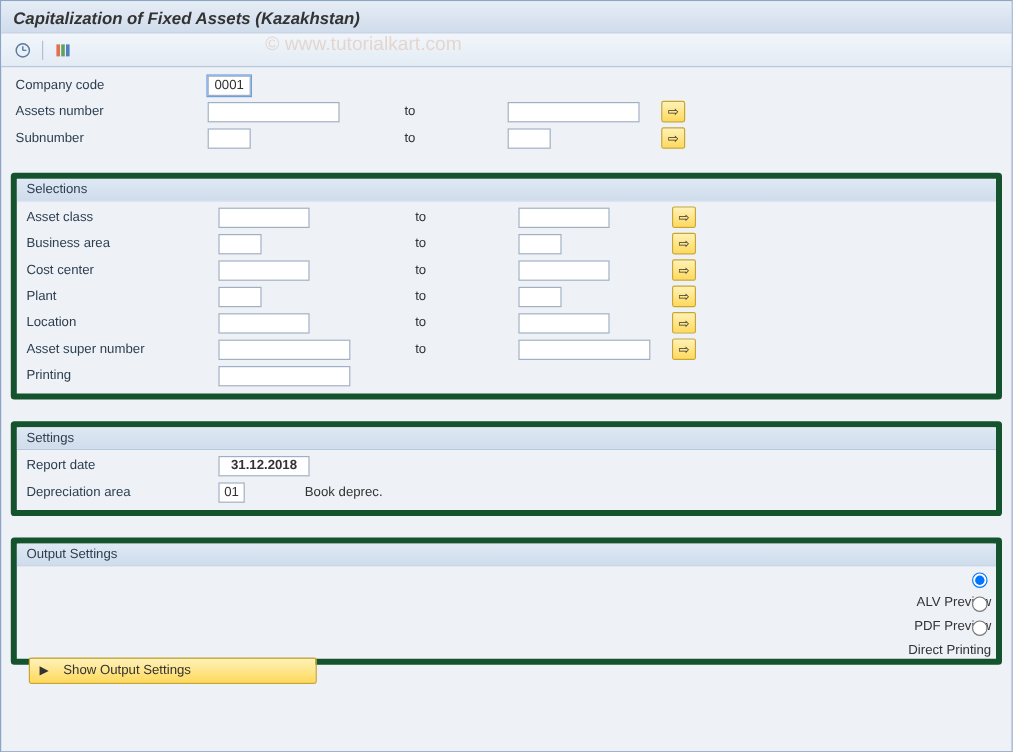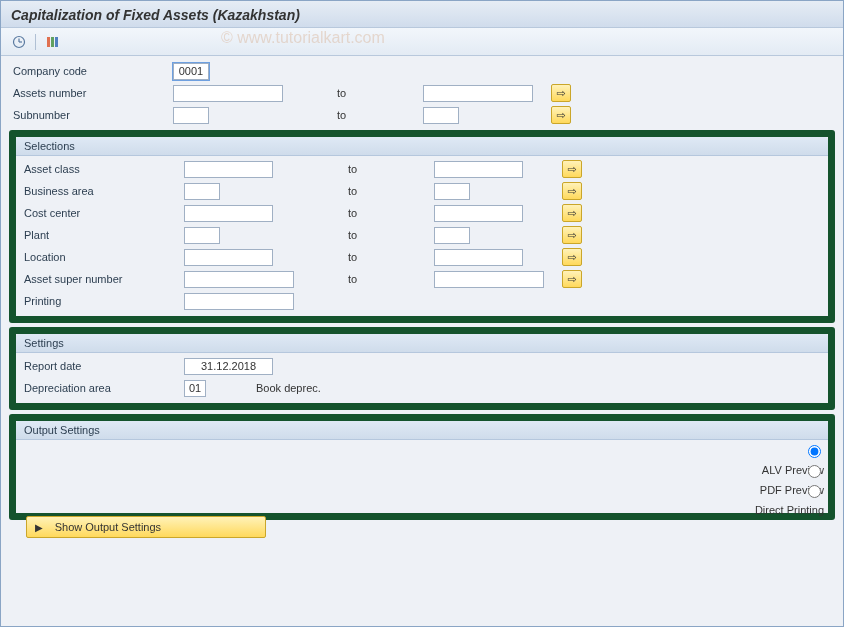--- a/index.html
+++ b/index.html
@@ -81,35 +81,35 @@
   input[type=text] {
     border: 1px solid #a0b0c4;
     background: #fff;
     height: 17px;
     font-size: 11px;
     padding: 0 3px;
     color:#333;
     text-align:center;
   }
   input.w-sm { width: 36px; }
-  input.w-md { width: 89px; }
+  input.w-md { width: 76px; font-weight: bold; }
   input.w-lg { width: 110px; }
   .multi-btn {
     width: 20px; height:18px;
     background: linear-gradient(to bottom, #fff2b8, #ffd95c);
     border: 1px solid #caa62a;
     border-radius:2px;
     display:inline-flex; align-items:center; justify-content:center;
     cursor:pointer;
     color:#333;
     font-size:11px;
   }
   .group {
-    margin-top: 4px;
-    border: 7px solid #14532d;
+    margin-top: 18px;
+    border: 5px solid #14532d;
     border-radius: 3px;
     background: #eef1f6;
   }
   .group-header {
     background: linear-gradient(to bottom, #dfe9f5, #cfdceb);
     padding: 3px 8px;
     font-size: 11px;
     color: #2c3e50;
     border-bottom: 1px solid #b5c7dd;
     border-top-left-radius:3px;

